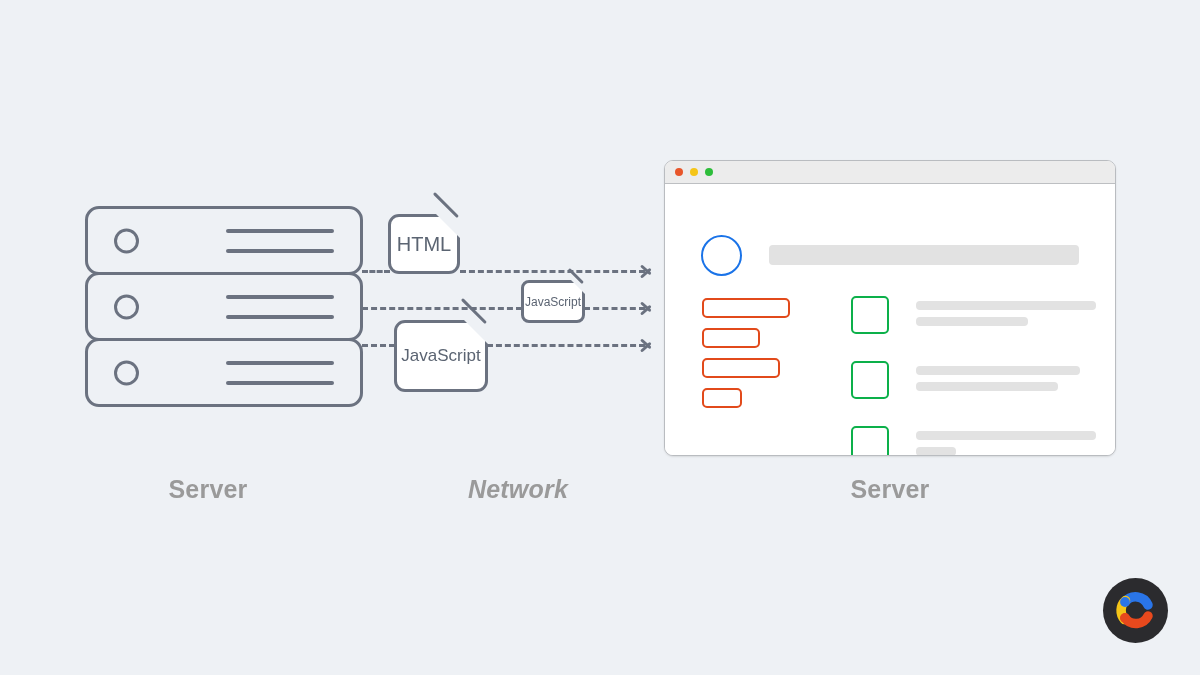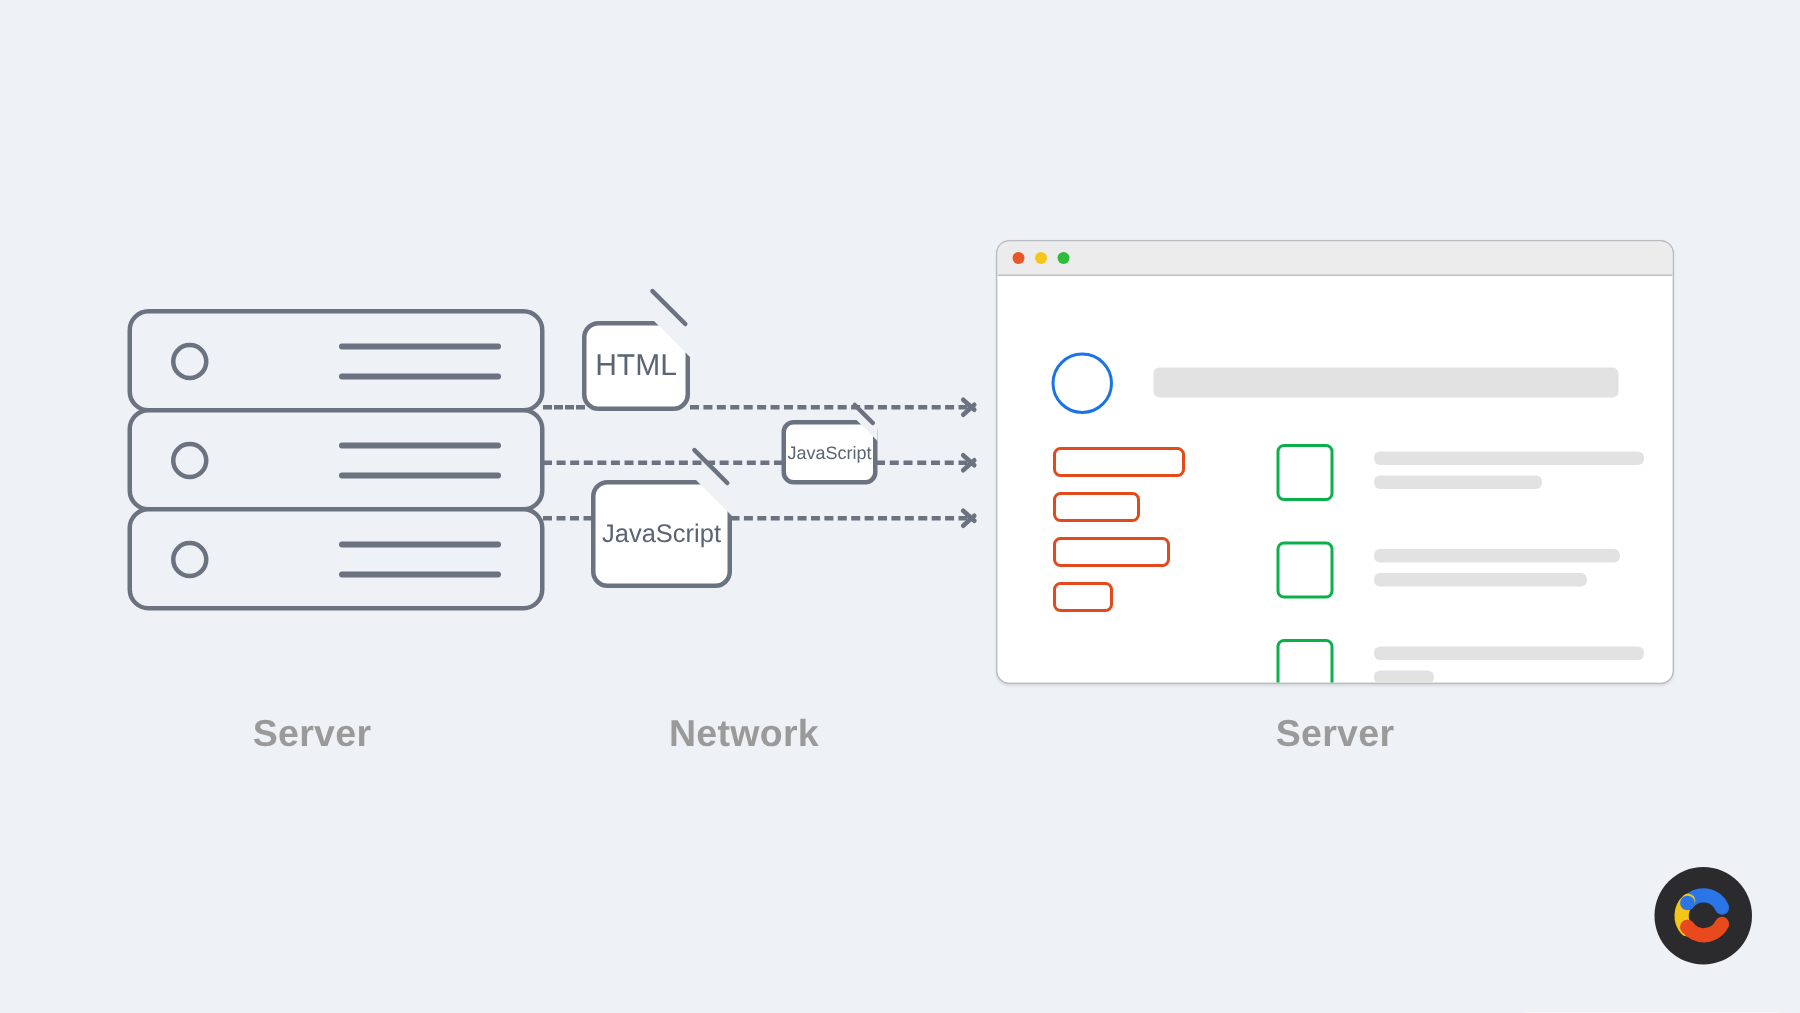--- a/index.html
+++ b/index.html
@@ -158,21 +158,21 @@
   .sec-label {
     position: absolute;
     top: 475px;
     font-size: 25px;
     font-weight: bold;
     color: #9a9a9a;
     text-align: center;
     letter-spacing: .2px;
   }
   .sec-server  { left: 108px; width: 200px; }
-  .sec-network { left: 396px; width: 200px; }
+  .sec-network { left: 418px; width: 200px; font-style: italic; }
   .sec-client  { left: 790px; width: 200px; }
 
   
   .logo {
     position: absolute;
     left: 1103px; top: 578px;
     width: 65px; height: 65px;
     border-radius: 50%;
     background: #2b2b2e;
   }

